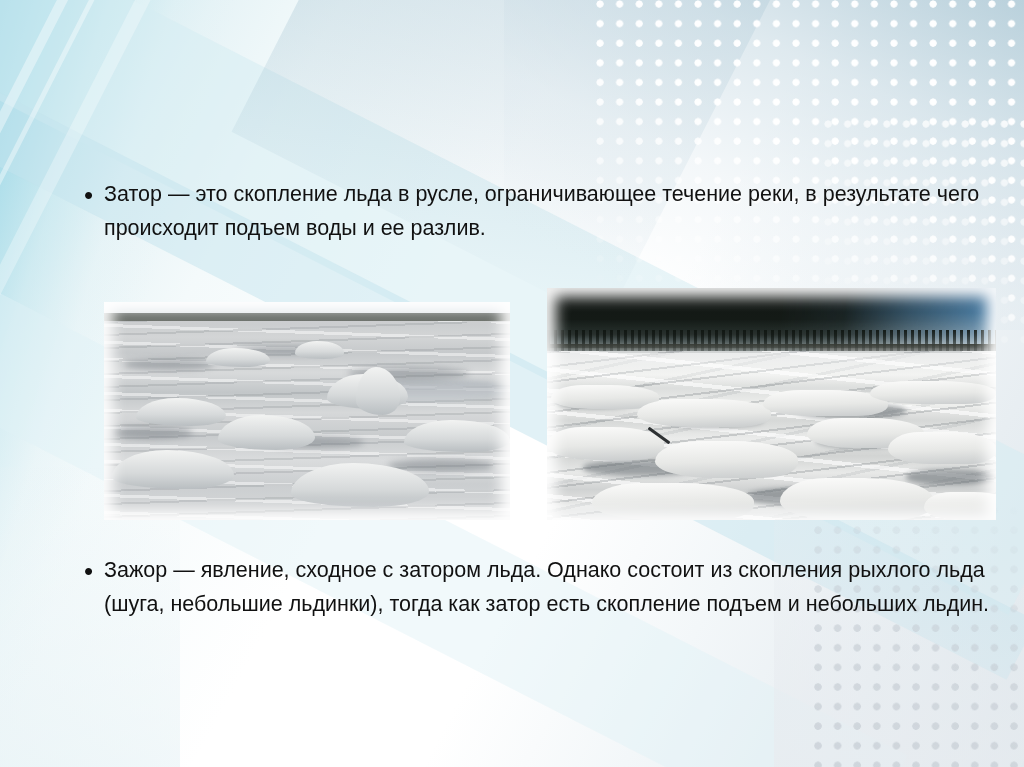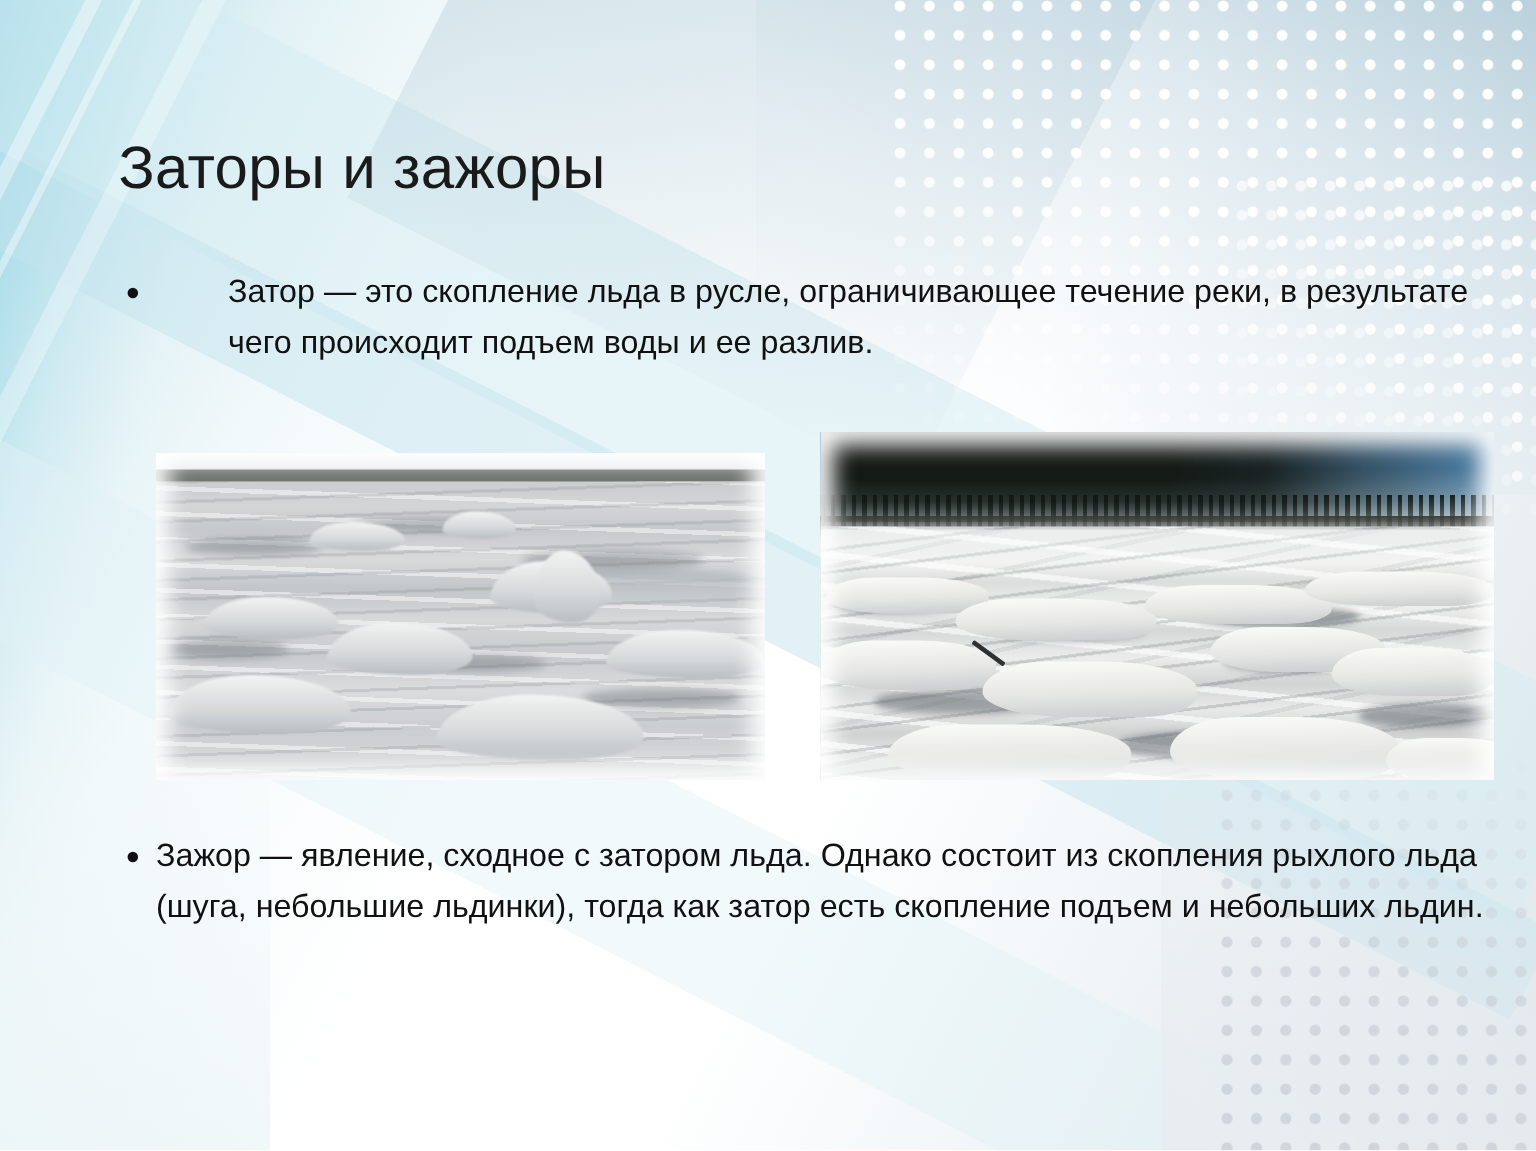--- a/index.html
+++ b/index.html
@@ -231,21 +231,21 @@
     line-height: 33.5px;
     color: #111111;
     font-weight: 400;
   }
 
   #bullet-1 {
     left: 82px;
     top: 178px;
     width: 912px;
   }
-  #bullet-1 .bullet-text { width: 892px; margin-left: 48px; }
+  #bullet-1 .bullet-text { width: 892px; }
 
   #bullet-2 {
     left: 82px;
     top: 554px;
     width: 912px;
   }
   #bullet-2 .bullet-text { width: 892px; }
 
   
   .photo {
@@ -407,21 +407,20 @@
   <div class="bg-wash-tr"></div>
   <div class="dots-top"></div>
   <div class="dots-mid"></div>
   <div class="bg-wash-bl"></div>
   <div class="bg-wash-br"></div>
   <div class="bg-band-br"></div>
   <div class="dots-bottom"></div>
 
   <div class="content">
 
-    <div class="slide-title">Заторы и зажоры</div>
 
     <div class="bullet" id="bullet-1">
       <div class="bullet-marker">•</div>
       <div class="bullet-text">Затор — это скопление льда в русле,  ограничивающее течение реки, в результате чего  происходит подъем  воды и ее разлив.</div>
     </div>
 
     <div class="photo" id="photo-ice-jam-left">
       <div class="ph-inner">
         <div class="L-sky"></div>
         <div class="L-shore"></div>

